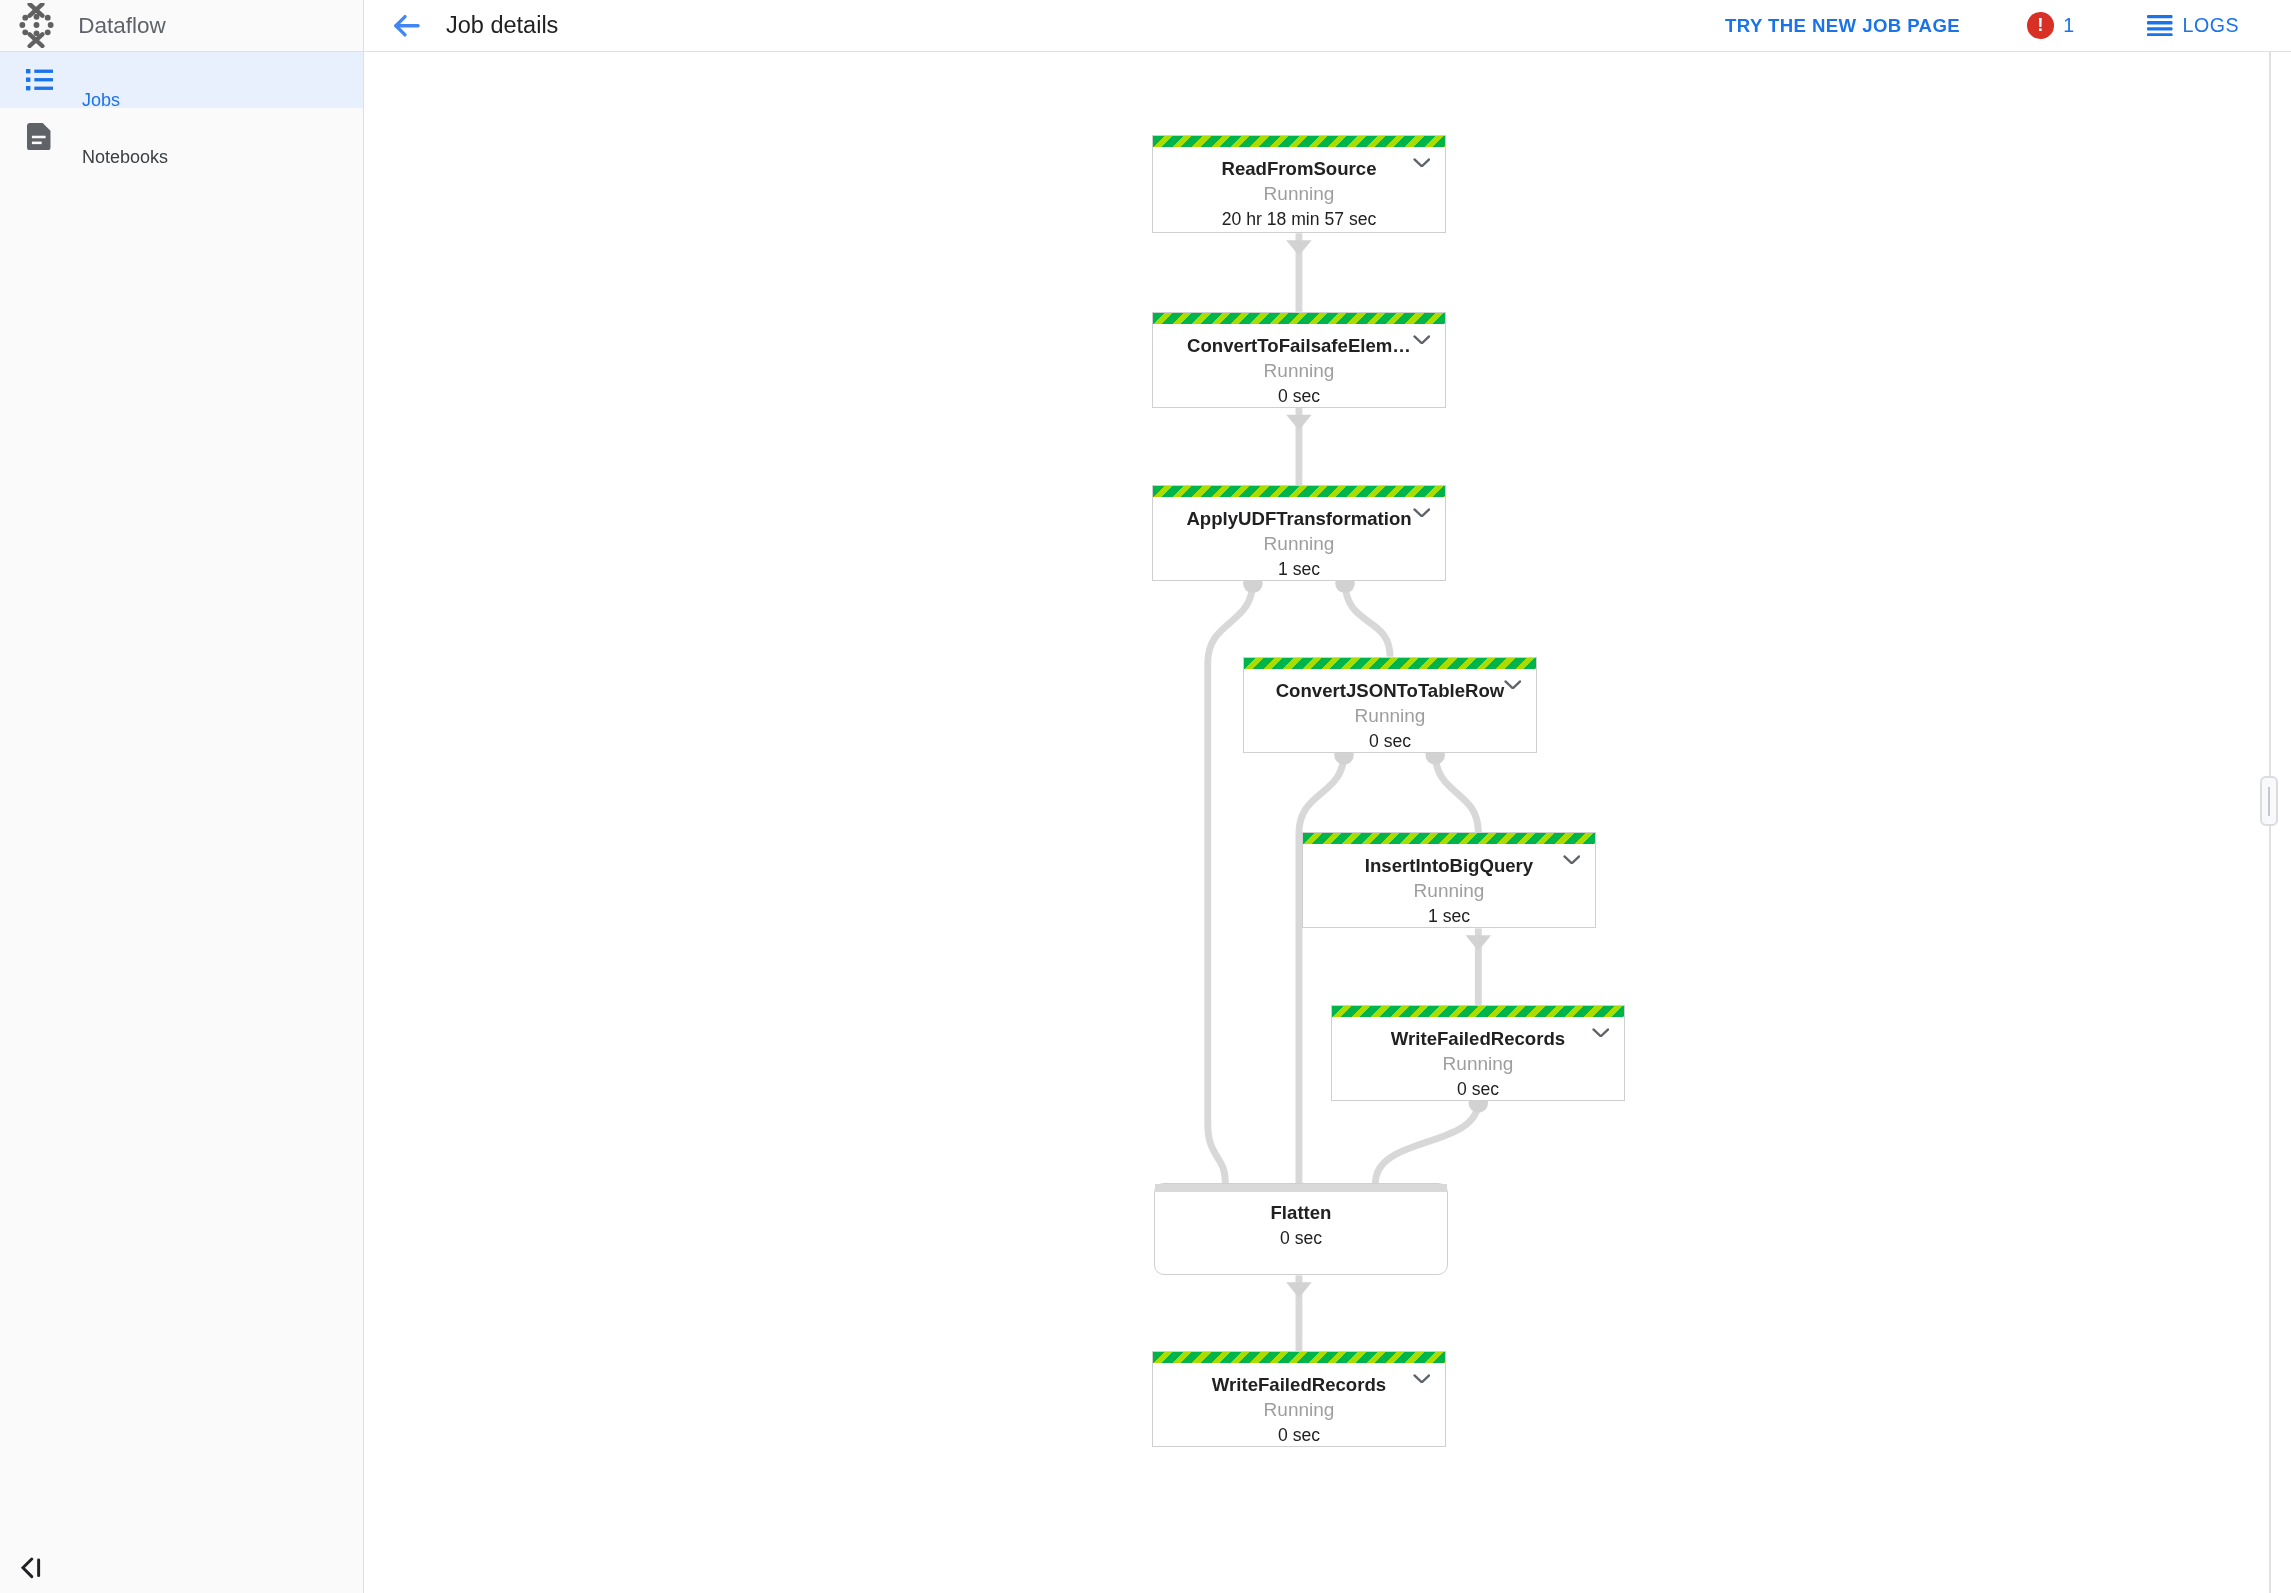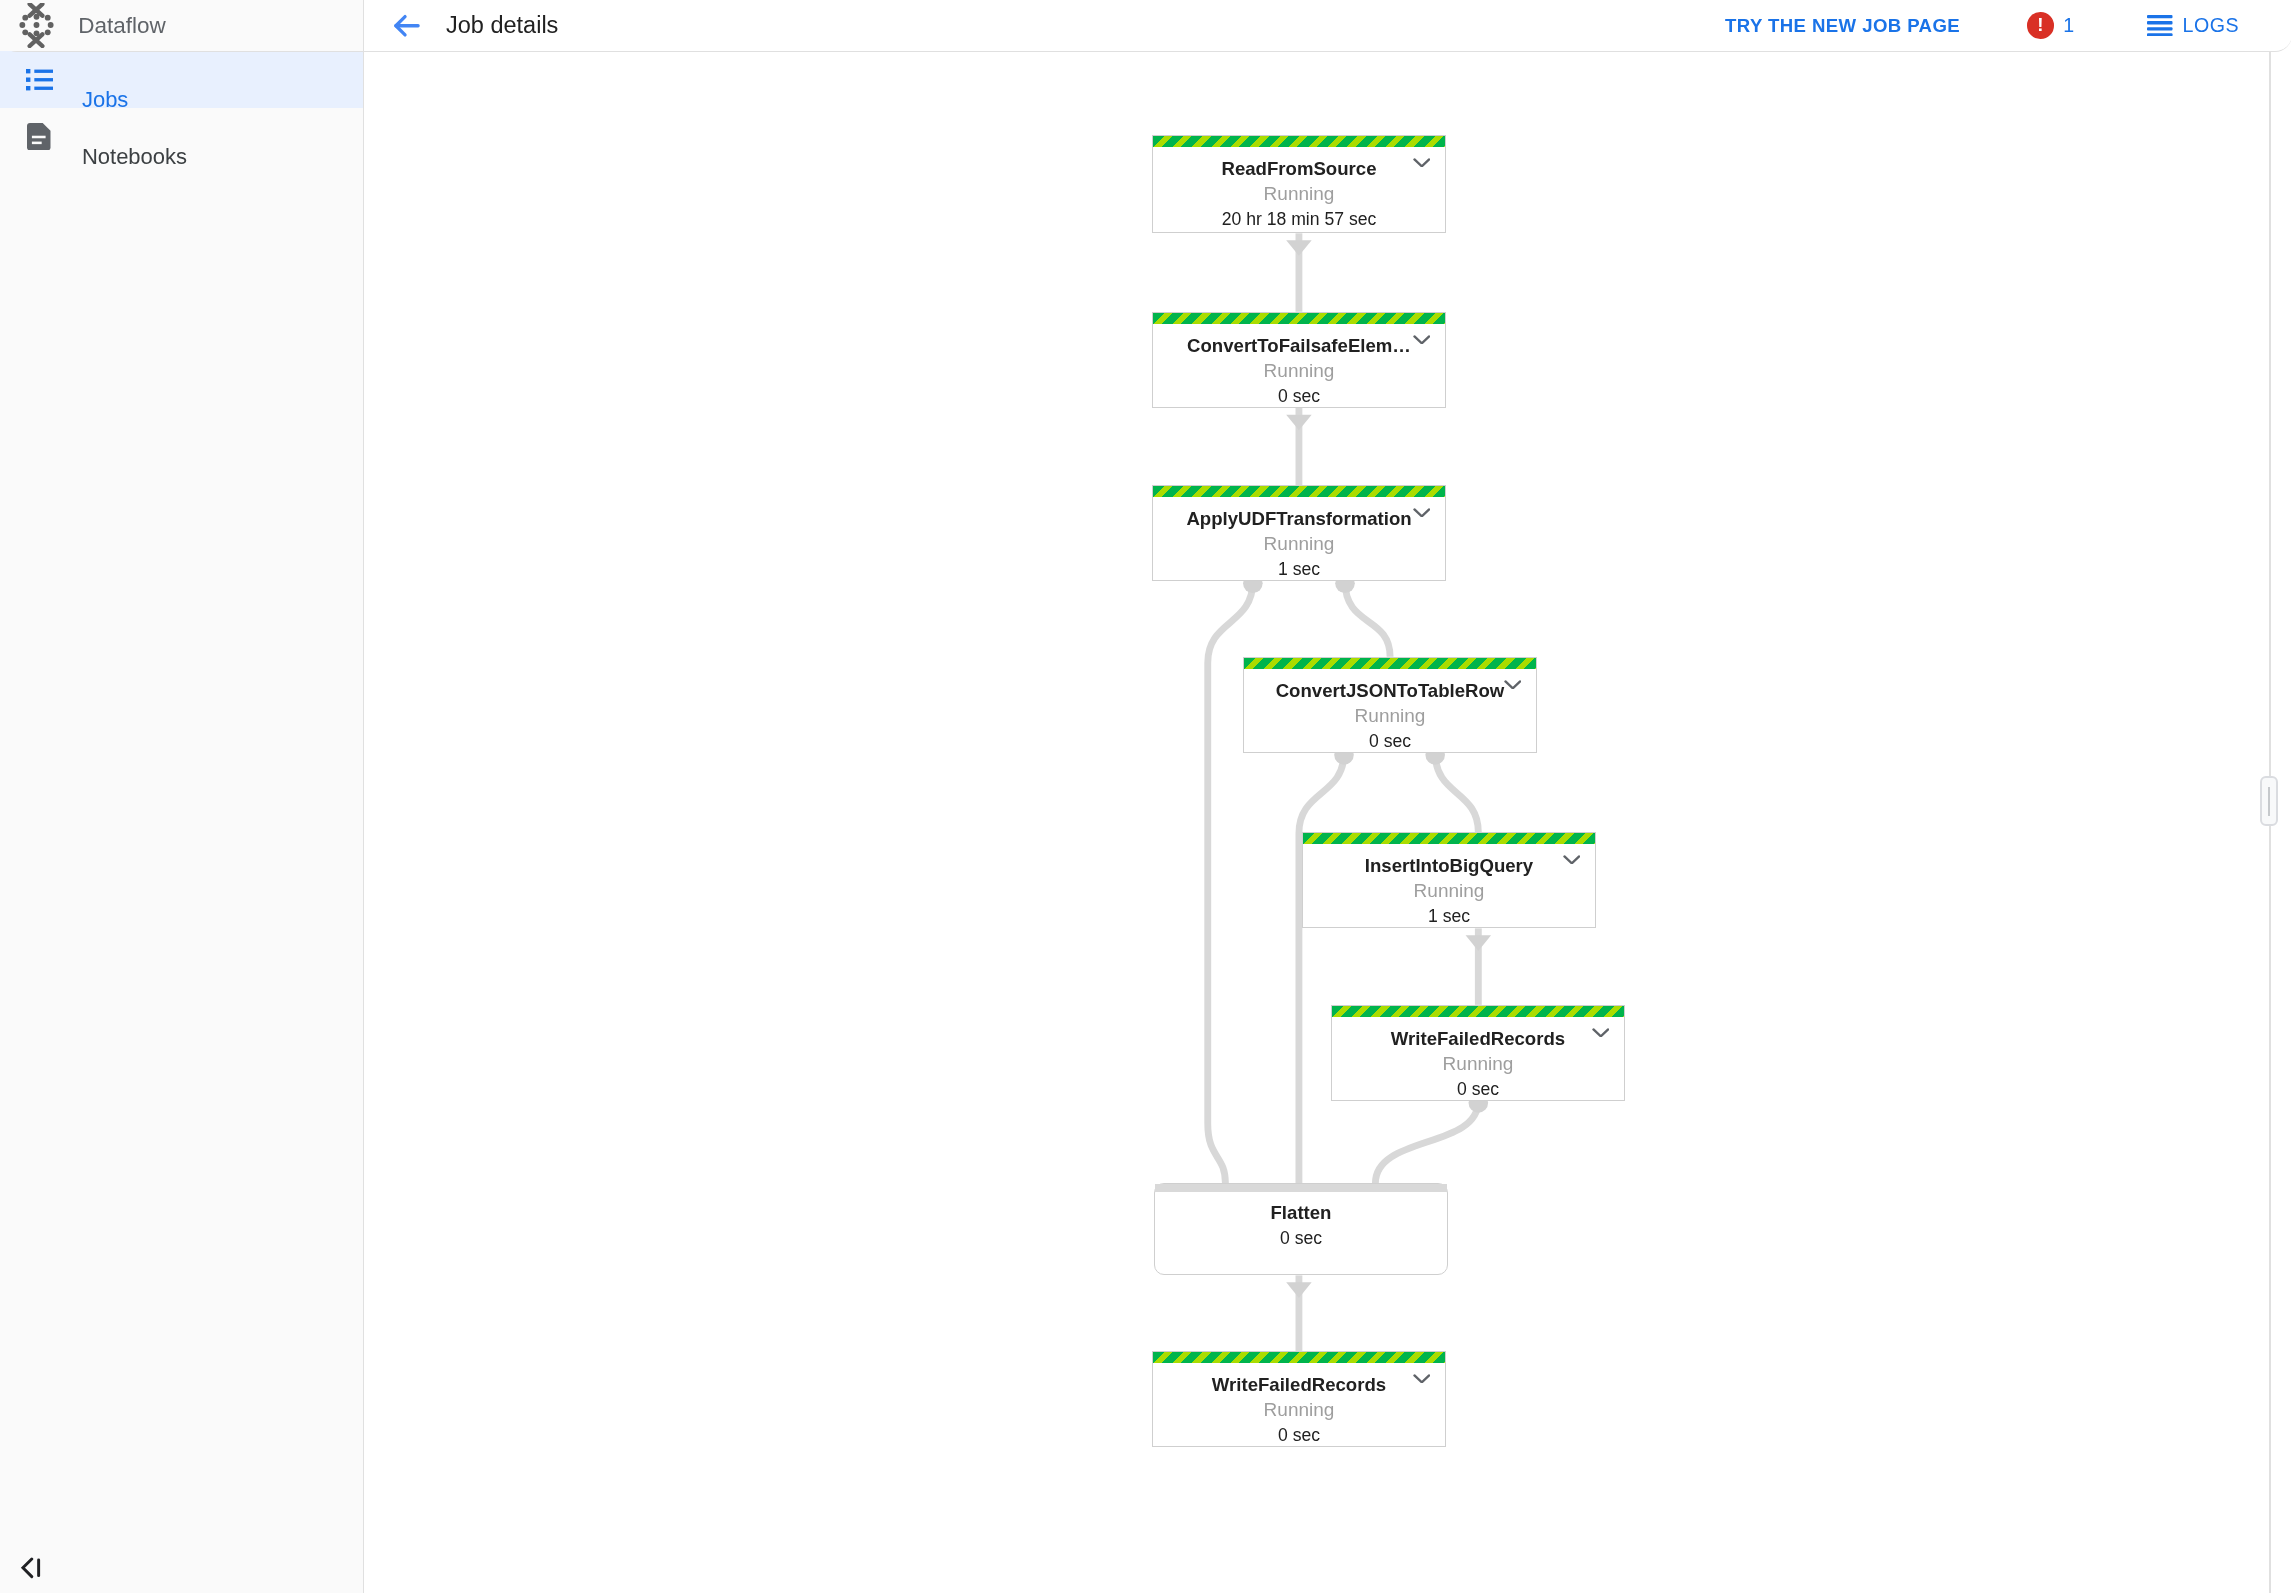--- a/index.html
+++ b/index.html
@@ -3,42 +3,42 @@
 <meta charset="utf-8">
 <style>
   html,body{margin:0;padding:0;}
   body{
     width:2292px;height:1594px;position:relative;overflow:hidden;
     background:#ffffff;font-family:"Liberation Sans", sans-serif;
     -webkit-font-smoothing:antialiased;
   }
   
   .header{position:absolute;top:0;left:0;right:0;height:51px;background:#fff;
-    border-bottom:1px solid #e0e0e0;z-index:30;border-radius:17px;}
+    border-bottom:1px solid #e0e0e0;z-index:30;}
   .header-left{position:absolute;left:0;top:0;width:364px;height:51px;
     background:#fafafa;border-right:1px solid #e0e0e0;display:flex;align-items:center;box-sizing:border-box;}
   .product-logo{margin-left:15.7px;}
   .product-name{margin-left:21.6px;font-size:22.5px;color:#5f6368;}
   .header-main{position:absolute;left:364px;top:0;right:0;height:51px;display:flex;align-items:center;}
   .back-arrow{margin-left:25.5px;width:33px;height:33px;display:flex;align-items:center;justify-content:center;cursor:pointer;}
   .page-title{margin-left:23.5px;font-size:23.5px;color:#212121;}
   .header-actions{margin-left:auto;display:flex;align-items:center;margin-right:53px;text-align:center;}
   .try-link{font-size:18.6px;font-weight:700;color:#1a73e8;letter-spacing:0.4px;cursor:pointer;}
   .err-group{display:flex;align-items:center;margin-left:67px;cursor:pointer;}
   .err-badge{width:26.5px;height:26.5px;border-radius:50%;background:#d93025;color:#fff;
     font-size:18.6px;font-weight:700;display:flex;align-items:center;justify-content:center;line-height:1;}
   .err-count{margin-left:9.8px;font-size:19.6px;font-weight:500;color:#1a73e8;}
   .logs-group{display:flex;align-items:center;margin-left:73px;cursor:pointer;}
   .logs-label{margin-left:9.8px;font-size:19.6px;font-weight:400;color:#1a73e8;letter-spacing:0.5px;}
   
   .sidebar{position:absolute;top:51px;left:0;width:364px;bottom:0;background:#fafafa;
     border-right:1px solid #e0e0e0;box-sizing:border-box;z-index:20;}
   .side-item{height:57px;display:flex;align-items:center;cursor:pointer;}
   .side-item .s-icon{margin-left:25.5px;width:27.4px;display:flex;justify-content:center;}
-  .side-item .s-label{margin-left:29px;font-size:22px;color:#3c4043;margin-top:41px;}
+  .side-item .s-label{margin-left:29px;font-size:18px;color:#3c4043;margin-top:41px;}
   .side-item.active{background:#e8f0fe;}
   .side-item.active .s-label{color:#1a73e8;}
   .collapse-btn{position:absolute;left:19.6px;bottom:11.8px;width:33px;height:29px;
     display:flex;align-items:center;cursor:pointer;}
   
   .canvas{position:absolute;top:52px;left:365px;right:0;bottom:0;background:#fff;z-index:1;}
   .edges{position:absolute;top:0;left:0;z-index:2;}
   .node{position:absolute;width:294px;background:#fff;border:1px solid #cfcfcf;
     box-sizing:border-box;text-align:center;z-index:5;cursor:pointer;}
   .bar{width:100%;}

